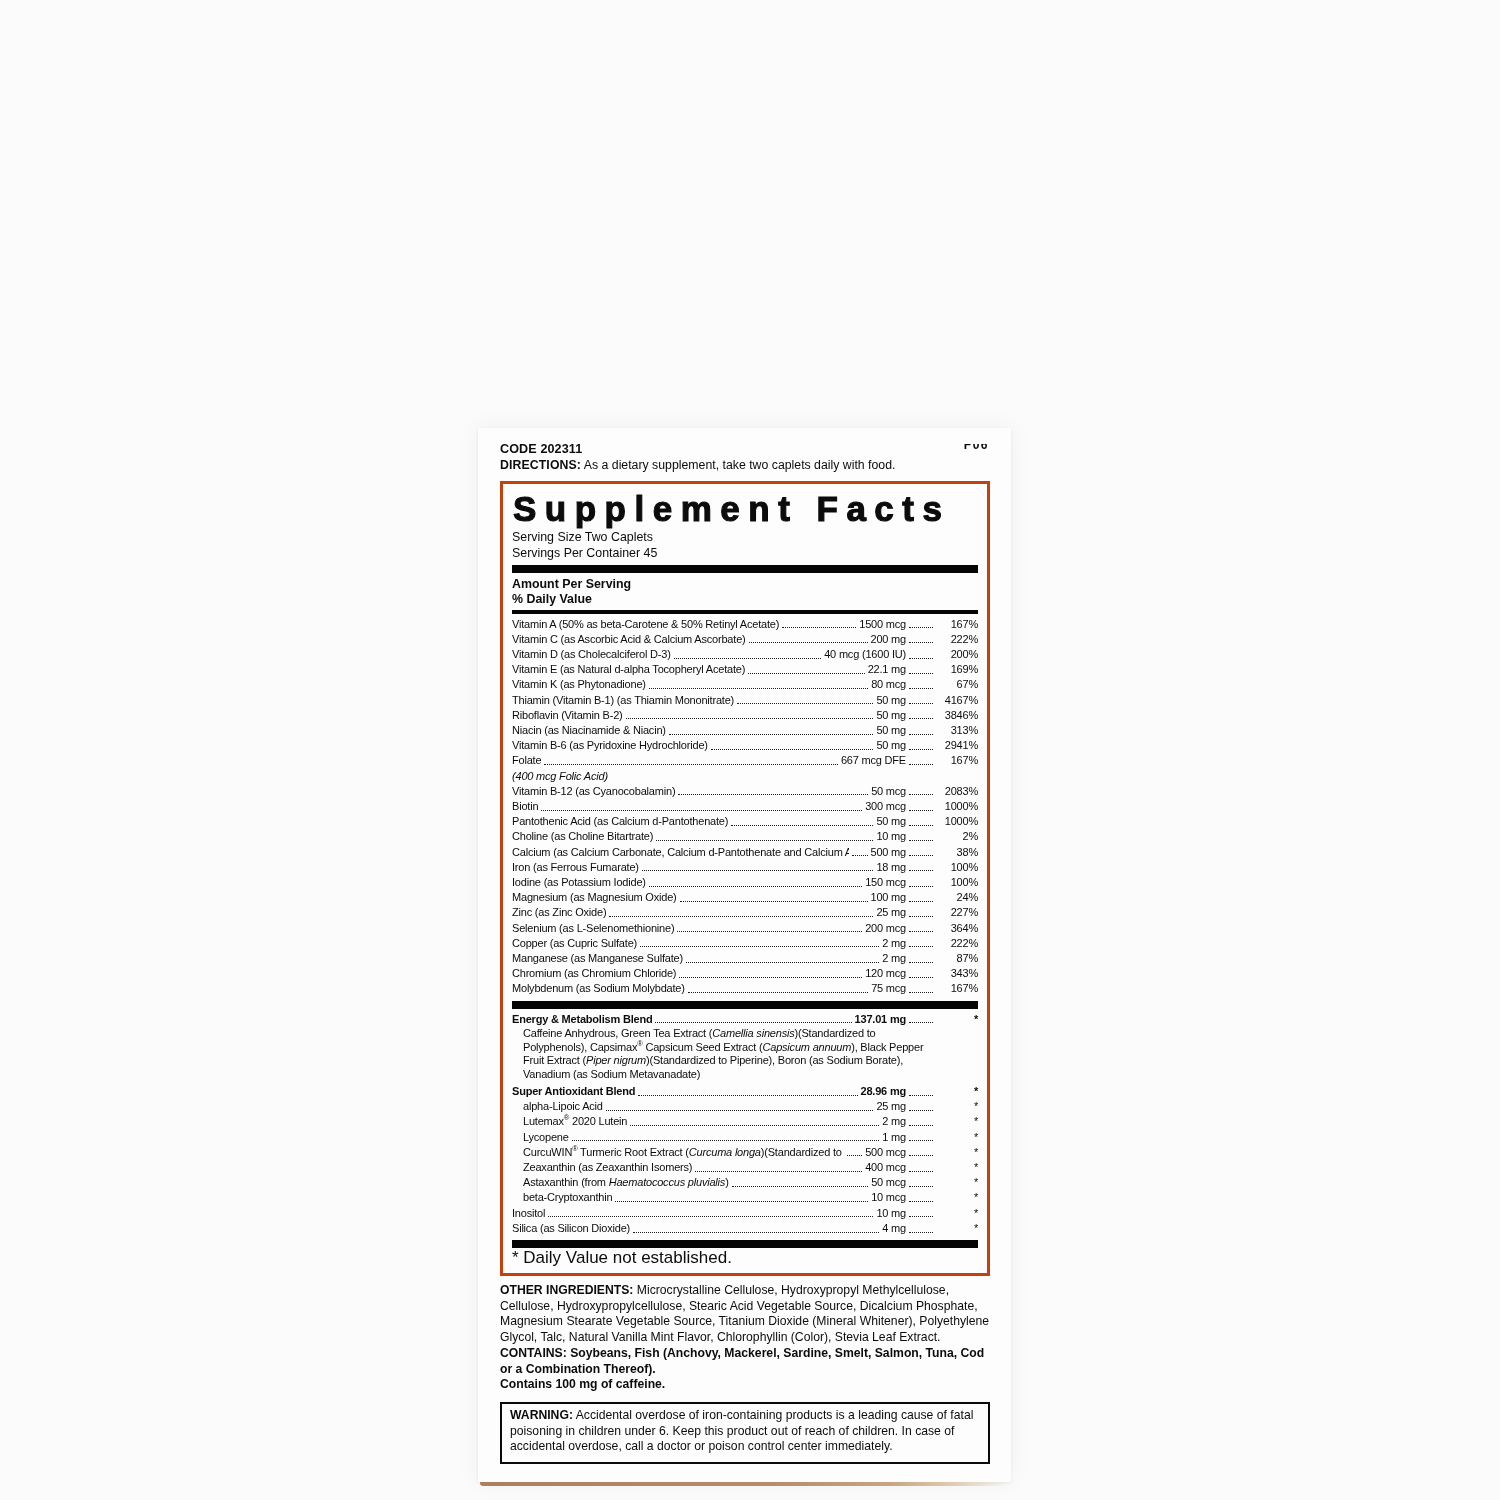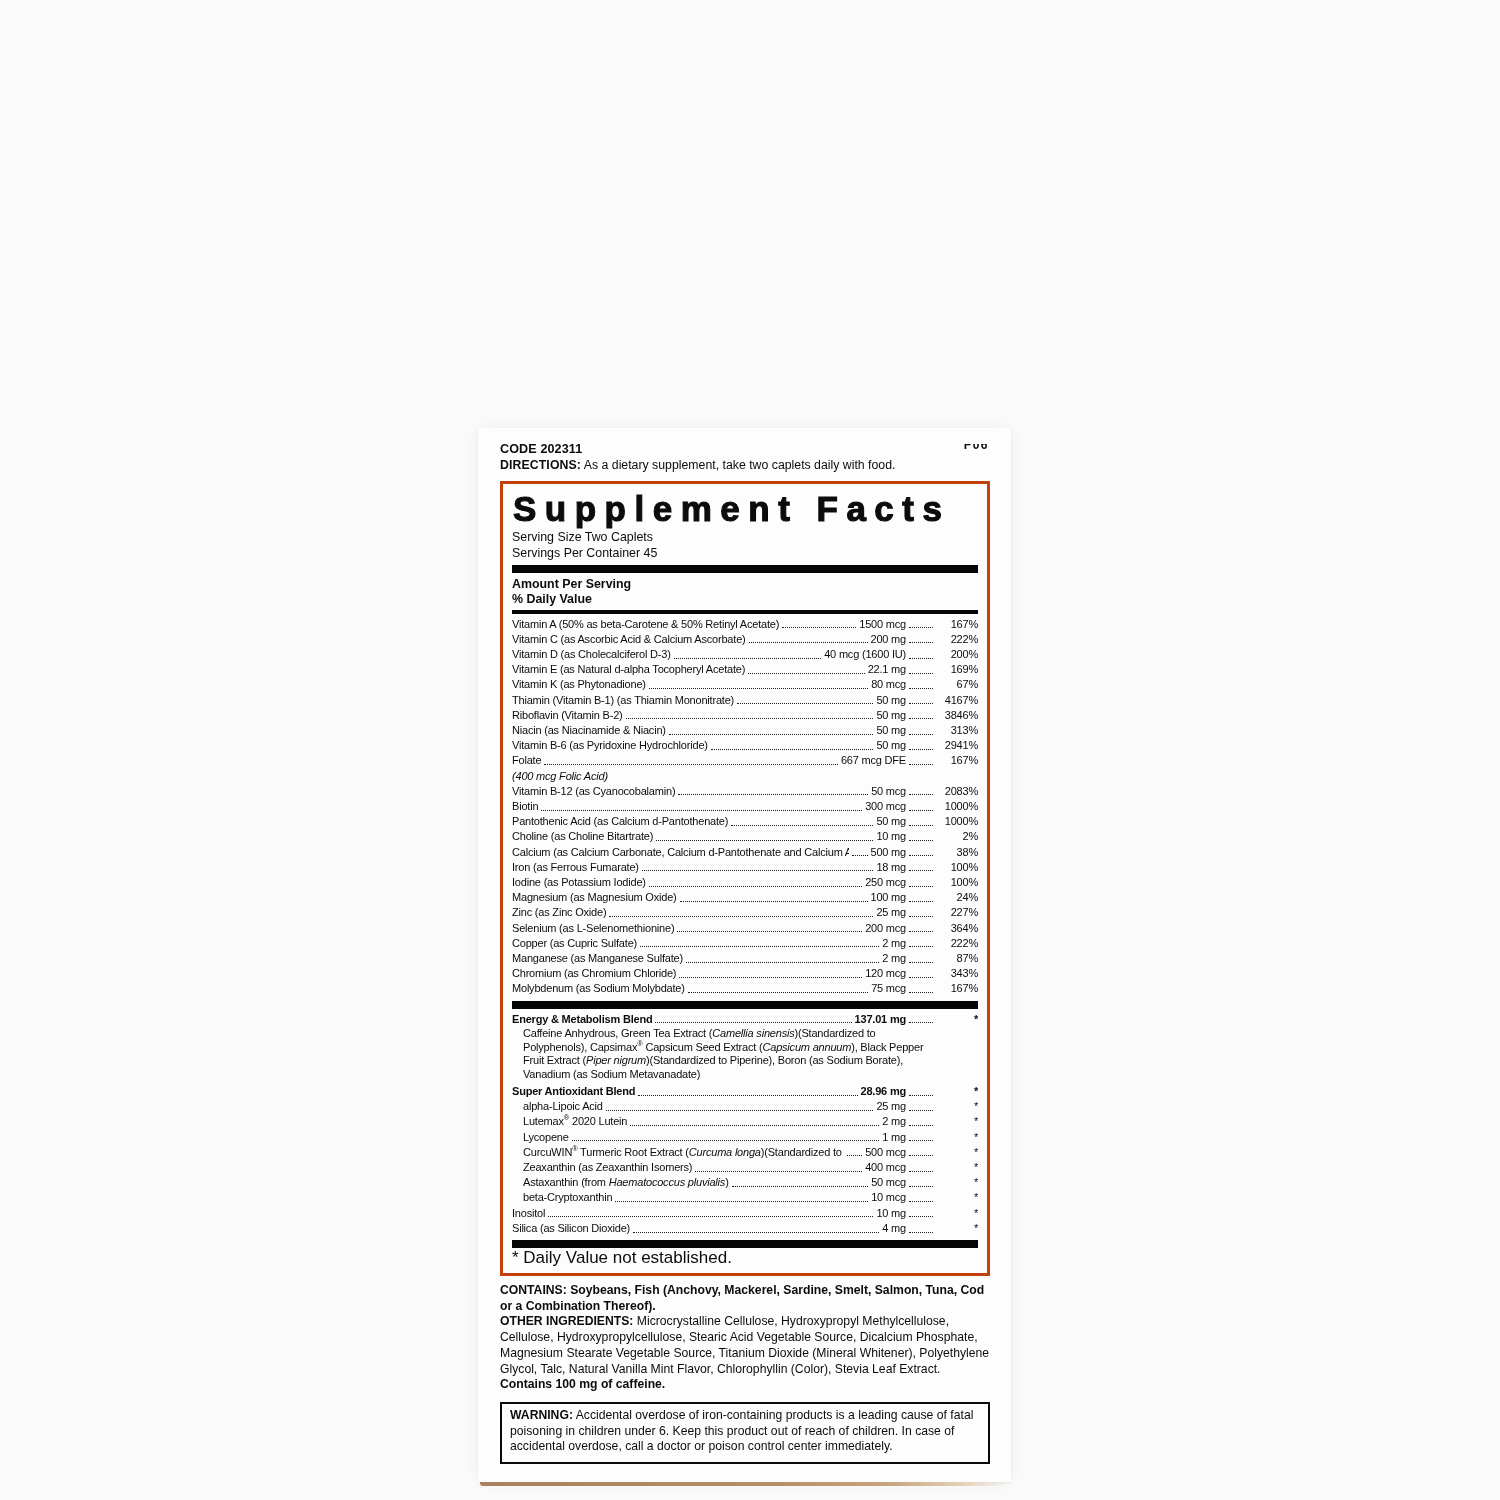--- a/index.html
+++ b/index.html
@@ -209,21 +209,21 @@
         <div class="row nutrient">
           <span class="nm">Iron (as Ferrous Fumarate)</span>
           <span class="leader"></span>
           <span class="amt">18 mg</span>
           <span class="leader l2"></span>
           <span class="dv">100%</span>
         </div>
         <div class="row nutrient">
           <span class="nm">Iodine (as Potassium Iodide)</span>
           <span class="leader"></span>
-          <span class="amt">250 mcg</span>
+          <span class="amt">150 mcg</span>
           <span class="leader l2"></span>
           <span class="dv">100%</span>
         </div>
         <div class="row nutrient">
           <span class="nm">Magnesium (as Magnesium Oxide)</span>
           <span class="leader"></span>
           <span class="amt">100 mg</span>
           <span class="leader l2"></span>
           <span class="dv">24%</span>
         </div>
@@ -352,22 +352,22 @@
           <span class="leader l2"></span>
           <span class="dv">*</span>
         </div>
       </div>
 
     <div class="bar thick"></div>
     <div class="footnote">* Daily Value not established.</div>
   </div>
 
   <div class="below">
+    <p><b>OTHER INGREDIENTS:</b><span> Microcrystalline Cellulose, Hydroxypropyl Methylcellulose, Cellulose, Hydroxypropylcellulose, Stearic Acid Vegetable Source, Dicalcium Phosphate, Magnesium Stearate Vegetable Source, Titanium Dioxide (Mineral Whitener), Polyethylene Glycol, Talc, Natural Vanilla Mint Flavor, Chlorophyllin (Color), Stevia Leaf Extract.</span></p>
     <p><b>CONTAINS: Soybeans, Fish (Anchovy, Mackerel, Sardine, Smelt, Salmon, Tuna, Cod or a Combination Thereof).</b></p>
-    <p><b>OTHER INGREDIENTS:</b><span> Microcrystalline Cellulose, Hydroxypropyl Methylcellulose, Cellulose, Hydroxypropylcellulose, Stearic Acid Vegetable Source, Dicalcium Phosphate, Magnesium Stearate Vegetable Source, Titanium Dioxide (Mineral Whitener), Polyethylene Glycol, Talc, Natural Vanilla Mint Flavor, Chlorophyllin (Color), Stevia Leaf Extract.</span></p>
     <p><b>Contains 100 mg of caffeine.</b></p>
   </div>
 
   <div class="warning-box">
     <p><b>WARNING:</b><span> Accidental overdose of iron-containing products is a leading cause of fatal poisoning in children under 6. Keep this product out of reach of children. In case of accidental overdose, call a doctor or poison control center immediately.</span></p>
   </div>
 
 </div>
 
 </body></html>

